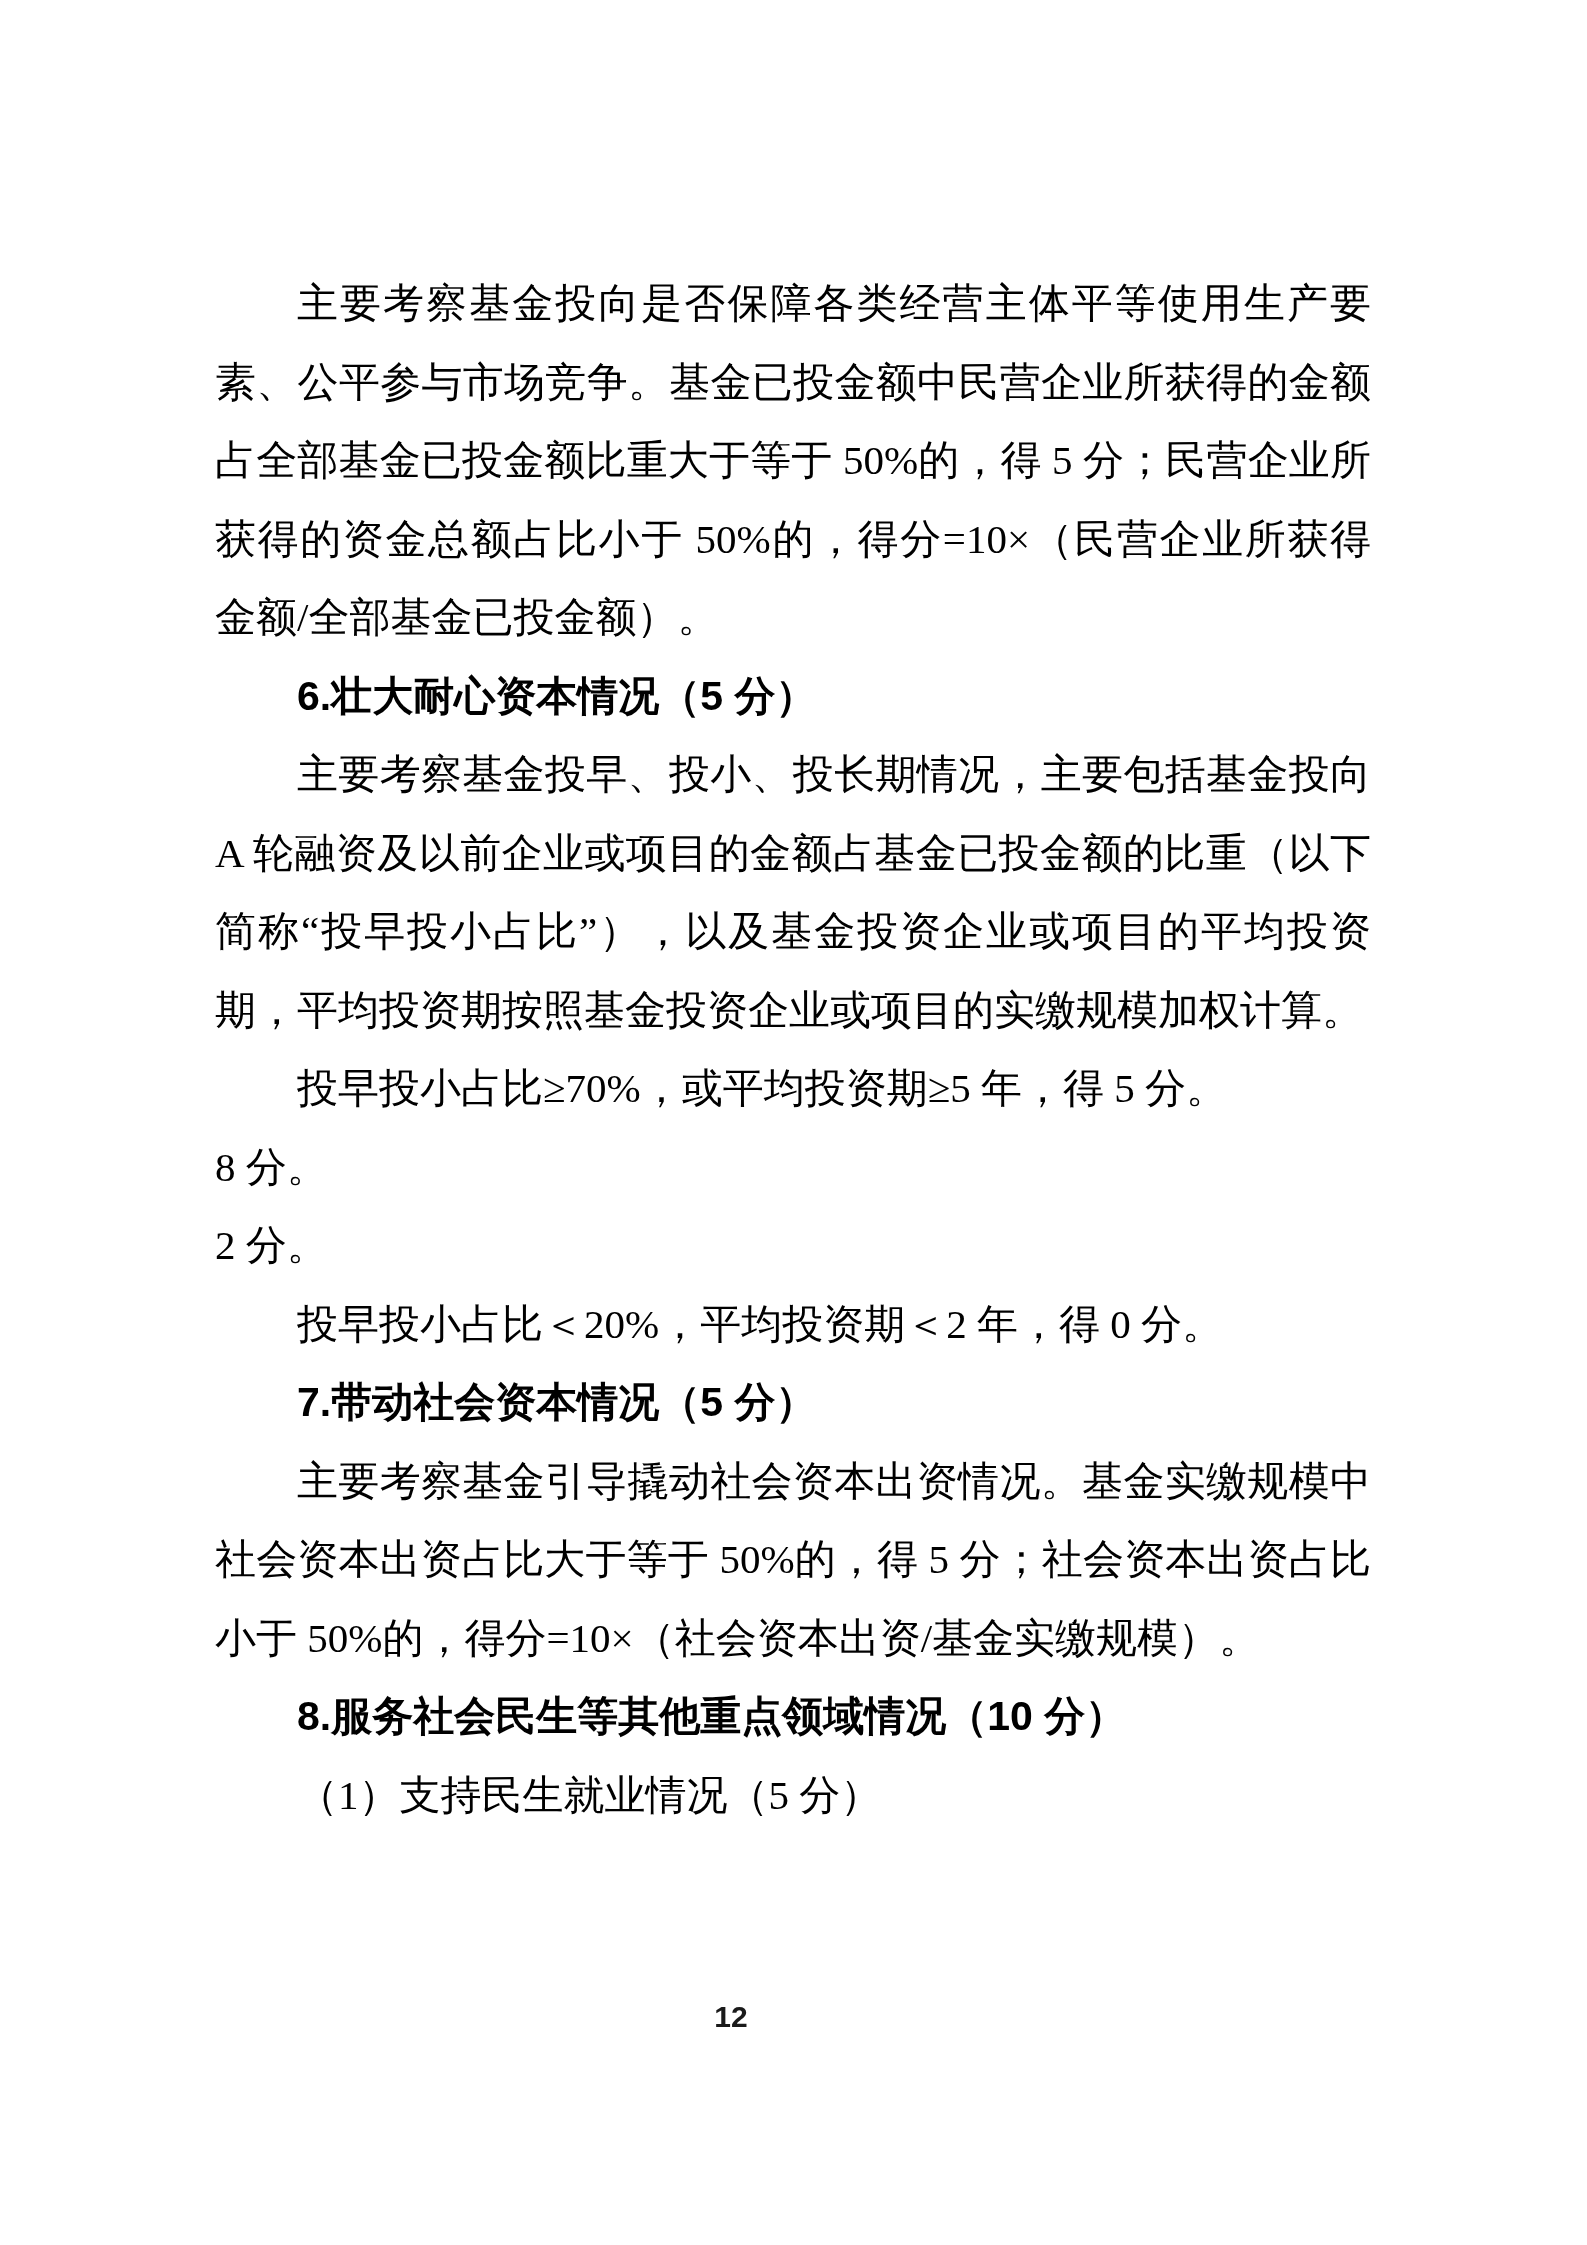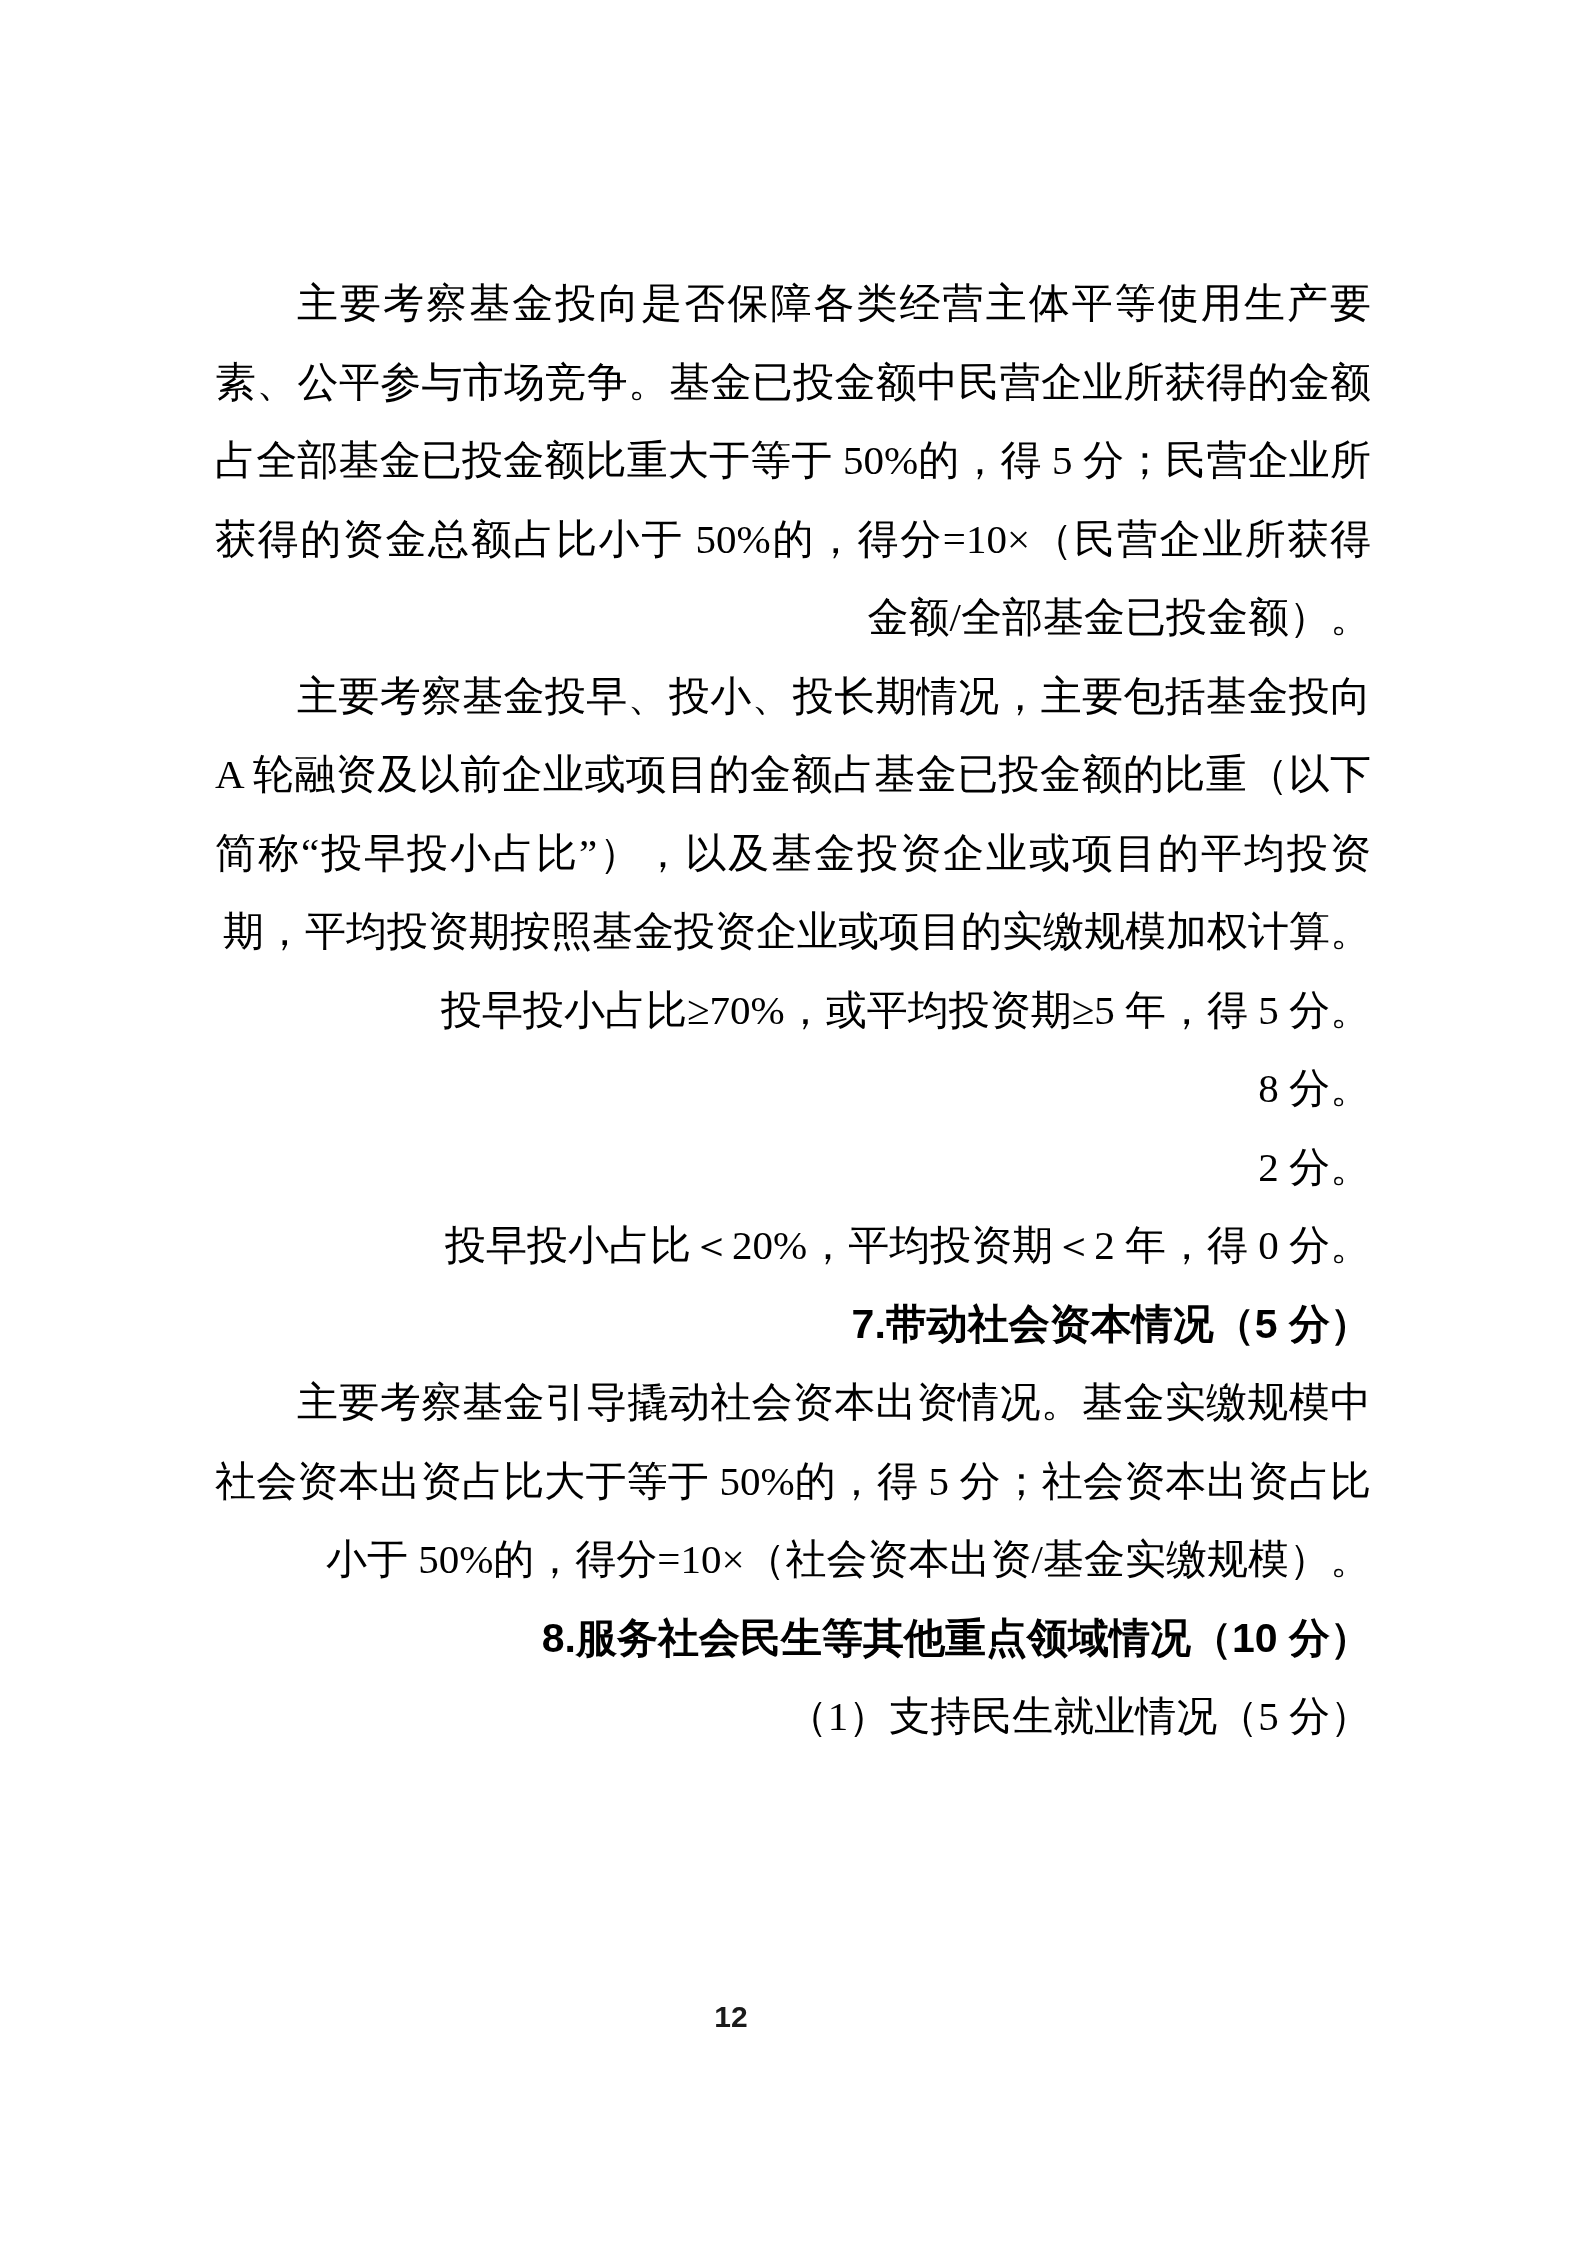--- a/index.html
+++ b/index.html
@@ -17,21 +17,21 @@
     left: 215px;
     top: 264px;
     width: 1156px;
   }
   .line {
     font-family: "Liberation Serif", "DejaVu Serif", serif;
     font-size: 41px;
     line-height: 78.5px;
     height: 78.5px;
     overflow: hidden;
-    text-align: right;
+    text-align: left;
     color: #000000;
   }
   .line.indent { text-indent: 82px; }
   .line.fill {
     text-align: justify;
     text-align-last: justify;
   }
   .block.heading .line {
     font-family: "Liberation Sans", "DejaVu Sans", sans-serif;
     font-weight: 700;
@@ -52,20 +52,23 @@
 <body>
 
 <div class="page">
   <div class="content">
       <div class="block paragraph">
         <div class="line indent fill">主要考察基金投向是否保障各类经营主体平等使用生产要</div>
         <div class="line fill">素、公平参与市场竞争。基金已投金额中民营企业所获得的金额</div>
         <div class="line fill">占全部基金已投金额比重大于等于 50%的，得 5 分；民营企业所</div>
         <div class="line fill">获得的资金总额占比小于 50%的，得分=10×（民营企业所获得的</div>
         <div class="line">金额/全部基金已投金额）。</div>
+      </div>
+      <div class="block heading">
+        <div class="line indent">6.壮大耐心资本情况（5 分）</div>
       </div>
       <div class="block paragraph">
         <div class="line indent fill">主要考察基金投早、投小、投长期情况，主要包括基金投向</div>
         <div class="line fill">A 轮融资及以前企业或项目的金额占基金已投金额的比重（以下</div>
         <div class="line fill">简称“投早投小占比”），以及基金投资企业或项目的平均投资</div>
         <div class="line">期，平均投资期按照基金投资企业或项目的实缴规模加权计算。</div>
       </div>
       <div class="block paragraph">
         <div class="line indent">投早投小占比≥70%，或平均投资期≥5 年，得 5 分。</div>
       </div>

